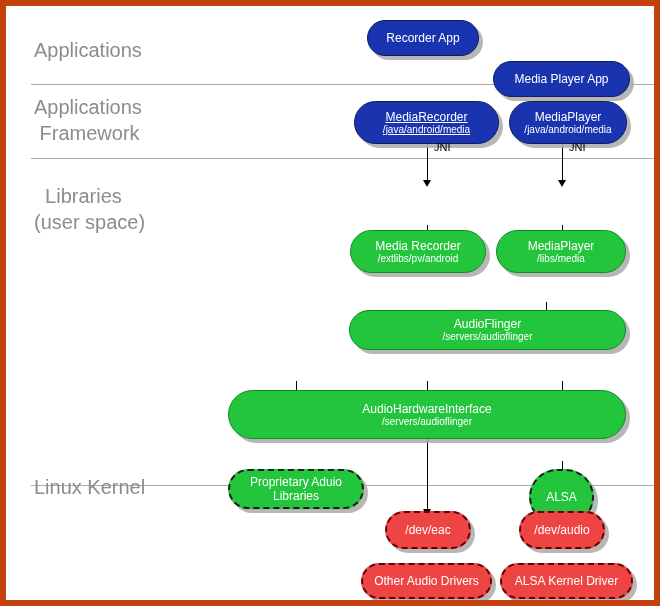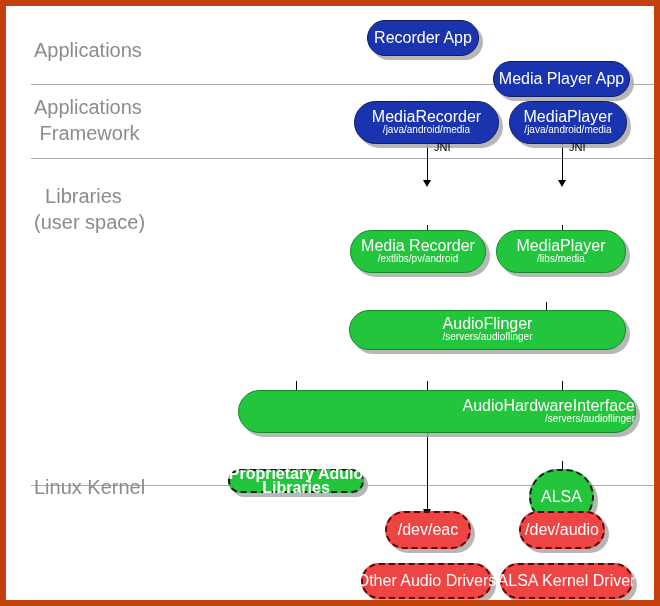--- a/index.html
+++ b/index.html
@@ -44,21 +44,21 @@
     display: flex;
     flex-direction: column;
     align-items: center;
     justify-content: center;
     color: #ffffff;
     text-align: center;
     z-index: 3;
     box-shadow: 4px 4px 0px 0px rgba(170,170,170,0.85);
   }
   .node .title {
-    font-size: 16px;
+    font-size: 12px;
     line-height: 14px;
     white-space: nowrap;
   }
   .node .path {
     font-size: 10px;
     line-height: 12px;
     white-space: nowrap;
   }
   .node.blue {
     background: #1a34b0;
@@ -147,21 +147,21 @@
   <div class="arrowhead" style="left:552px; top:503px;"></div>
 
   <div class="node blue" style="left:361px; top:14px; width:112px; height:36px;">
     <span class="title">Recorder App</span>
   </div>
 
   <div class="node blue" style="left:487px; top:14px; width:137px; height:36px;margin-top:41px;">
     <span class="title">Media Player App</span>
   </div>
 
-  <div class="node blue" style="left:348px; top:95px; width:145px; height:43px;">
+  <div class="node blue" style="left:348px; top:95px; width:145px; height:43px;text-decoration:underline;">
     <span class="title">MediaRecorder</span>
     <span class="path">/java/android/media</span>
   </div>
 
   <div class="node blue" style="left:503px; top:95px; width:118px; height:43px;">
     <span class="title">MediaPlayer</span>
     <span class="path">/java/android/media</span>
   </div>
 
   <div class="node green" style="left:344px; top:176px; width:136px; height:43px;">
@@ -172,26 +172,26 @@
   <div class="node green" style="left:490px; top:176px; width:130px; height:43px;">
     <span class="title">MediaPlayer</span>
     <span class="path">/libs/media</span>
   </div>
 
   <div class="node green" style="left:343px; top:256px; width:277px; height:40px;">
     <span class="title">AudioFlinger</span>
     <span class="path">/servers/audioflinger</span>
   </div>
 
-  <div class="node green" style="left:232px; top:336px; width:398px; height:43px;align-items:flex-end;">
+  <div class="node green" style="left:222px; top:336px; width:398px; height:49px;">
     <span class="title">AudioHardwareInterface</span>
     <span class="path">/servers/audioflinger</span>
   </div>
 
-  <div class="node green dashed" style="left:222px; top:415px; width:136px; height:24px;font-weight:bold;">
+  <div class="node green dashed" style="left:222px; top:415px; width:136px; height:40px;">
     <span class="title">Proprietary Aduio</span>
     <span class="title">Libraries</span>
   </div>
 
   <div class="node green dashed" style="left:523px; top:415px; width:65px; height:56px;">
     <span class="title">ALSA</span>
   </div>
 
   <div class="node red" style="left:379px; top:505px; width:86px; height:38px;">
     <span class="title">/dev/eac</span>

